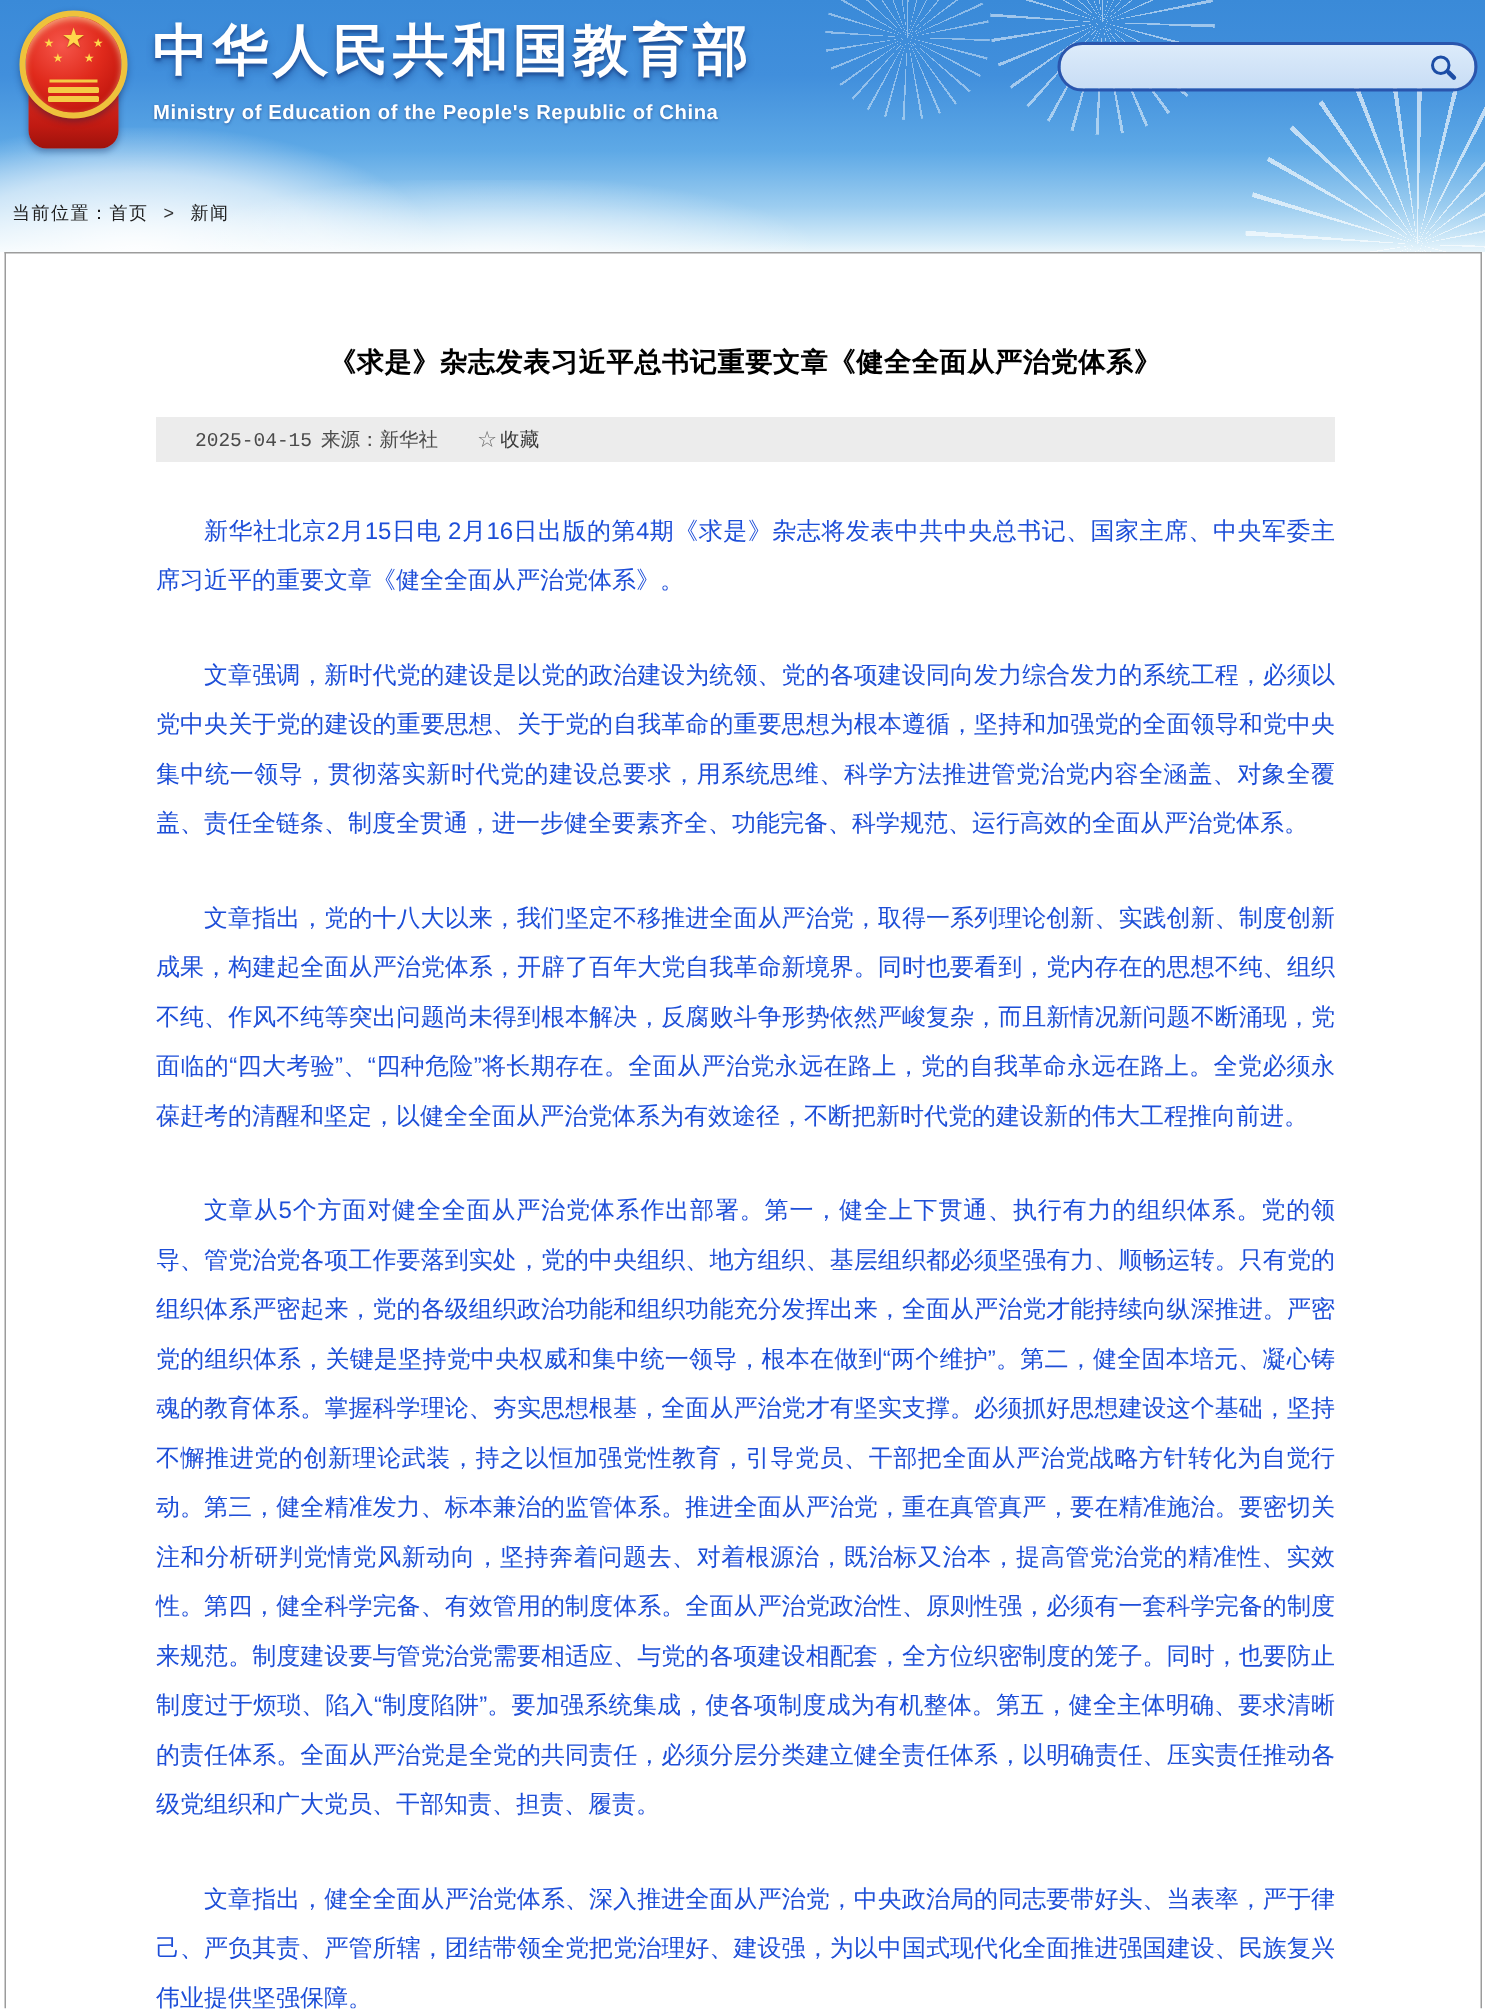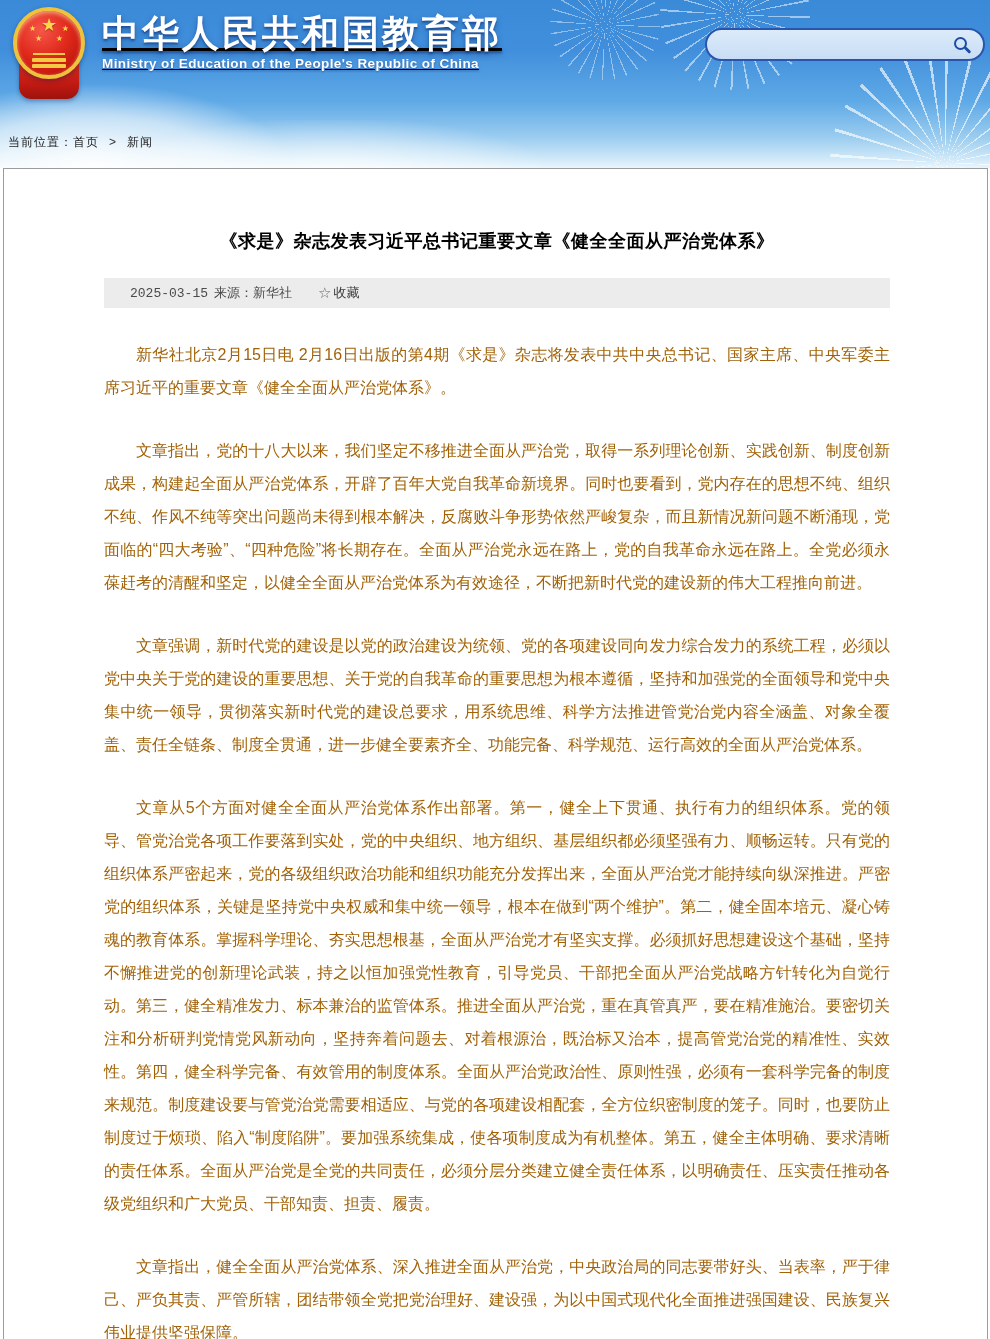--- a/index.html
+++ b/index.html
@@ -50,27 +50,27 @@
   }
   .emblem-star-big { position:absolute; left:50%; top:5px; transform:translateX(-50%); color:#ffd84b; font-size:18px; line-height:18px; text-shadow:0 1px 1px rgba(120,40,0,.6); }
   .emblem-star-s { position:absolute; color:#ffd84b; font-size:8px; line-height:8px; }
   .s1 { left:12px; top:14px; } .s2 { right:12px; top:14px; }
   .s3 { left:18px; top:24px; } .s4 { right:18px; top:24px; }
   .emblem-gate {
     position:absolute; left:50%; bottom:13px; transform:translateX(-50%);
     width:34px; height:4px; background:#f5cb45; border-radius:1px;
     box-shadow:0 -6px 0 -1px #f5cb45, 0 -11px 0 -2px #f5cb45, 0 6px 0 0 #f5cb45;
   }
-  .brand-text { margin:8px 0 0 14px;text-decoration:underline; }
+  .brand-text { margin:8px 0 0 14px; }
   .site-title {
     color:#ffffff; font-size:37px; font-weight:bold; letter-spacing:3px; line-height:42px;
     text-shadow:0 2px 2px rgba(20,60,130,.65), 0 3px 6px rgba(20,60,130,.45);
   }
   .site-subtitle {
-    color:#ffffff; font-size:13.5px; font-weight:bold; letter-spacing:.4px; margin-top:1px;
+    color:#ffffff; font-size:13.5px; font-weight:bold; letter-spacing:.4px; margin-top:12px;
     text-shadow:0 1px 2px rgba(20,60,130,.65);
   }
 
   
   .search-box {
     position:absolute; right:5px; top:28px; width:280px; height:33px;
     background:linear-gradient(180deg,#dcebfa 0%,#c8ddf5 100%);
     border:2px solid #2a55ad; border-radius:17px;
   }
   .search-input {
@@ -105,21 +105,21 @@
     display:flex; align-items:center; font-size:13px; color:#4a4a4a;
     padding-left:26px;
   }
   .meta-date { font-family:"Liberation Mono","DejaVu Sans Mono",monospace; letter-spacing:0; }
   .meta-source { margin-left:6px; }
   .favorite { margin-left:26px; display:inline-flex; align-items:center; cursor:pointer; color:#3a3a3a; }
   .favorite .star { font-size:15px; margin-right:2px; color:#6a6a6a; }
 
   .article-body { margin-top:8px; }
   .article-body p {
-    font-size:16px; line-height:33px; color:#a16207;
+    font-size:16px; line-height:33px; color:#1d4ed8;
     text-align:justify; text-indent:2em; margin-top:30px;
   }
 </style>
 </head>
 <body>
 
 <div class="sky-header">
   <div class="dandelion dandelion-2"></div>
   <div class="dandelion dandelion-3"></div>
   <div class="dandelion dandelion-1"></div>
@@ -151,28 +151,28 @@
 
   <div class="breadcrumb">
     <span>当前位置：</span><a>首页</a><span class="sep">&gt;</span><a>新闻</a>
   </div>
 </div>
 
 <div class="content-box">
   <h1 class="article-title">《求是》杂志发表习近平总书记重要文章《健全全面从严治党体系》</h1>
 
   <div class="meta-bar">
-    <span class="meta-date">2025-03-15</span>
+    <span class="meta-date">2025-04-15</span>
     <span class="meta-source">来源：新华社</span>
     <span class="favorite">
       <span class="star">☆</span>
       <span>收藏</span>
     </span>
   </div>
 
   <div class="article-body">
     <p>新华社北京2月15日电 2月16日出版的第4期《求是》杂志将发表中共中央总书记、国家主席、中央军委主席习近平的重要文章《健全全面从严治党体系》。</p>
+    <p>文章强调，新时代党的建设是以党的政治建设为统领、党的各项建设同向发力综合发力的系统工程，必须以党中央关于党的建设的重要思想、关于党的自我革命的重要思想为根本遵循，坚持和加强党的全面领导和党中央集中统一领导，贯彻落实新时代党的建设总要求，用系统思维、科学方法推进管党治党内容全涵盖、对象全覆盖、责任全链条、制度全贯通，进一步健全要素齐全、功能完备、科学规范、运行高效的全面从严治党体系。</p>
     <p>文章指出，党的十八大以来，我们坚定不移推进全面从严治党，取得一系列理论创新、实践创新、制度创新成果，构建起全面从严治党体系，开辟了百年大党自我革命新境界。同时也要看到，党内存在的思想不纯、组织不纯、作风不纯等突出问题尚未得到根本解决，反腐败斗争形势依然严峻复杂，而且新情况新问题不断涌现，党面临的“四大考验”、“四种危险”将长期存在。全面从严治党永远在路上，党的自我革命永远在路上。全党必须永葆赶考的清醒和坚定，以健全全面从严治党体系为有效途径，不断把新时代党的建设新的伟大工程推向前进。</p>
-    <p>文章强调，新时代党的建设是以党的政治建设为统领、党的各项建设同向发力综合发力的系统工程，必须以党中央关于党的建设的重要思想、关于党的自我革命的重要思想为根本遵循，坚持和加强党的全面领导和党中央集中统一领导，贯彻落实新时代党的建设总要求，用系统思维、科学方法推进管党治党内容全涵盖、对象全覆盖、责任全链条、制度全贯通，进一步健全要素齐全、功能完备、科学规范、运行高效的全面从严治党体系。</p>
     <p>文章从5个方面对健全全面从严治党体系作出部署。第一，健全上下贯通、执行有力的组织体系。党的领导、管党治党各项工作要落到实处，党的中央组织、地方组织、基层组织都必须坚强有力、顺畅运转。只有党的组织体系严密起来，党的各级组织政治功能和组织功能充分发挥出来，全面从严治党才能持续向纵深推进。严密党的组织体系，关键是坚持党中央权威和集中统一领导，根本在做到“两个维护”。第二，健全固本培元、凝心铸魂的教育体系。掌握科学理论、夯实思想根基，全面从严治党才有坚实支撑。必须抓好思想建设这个基础，坚持不懈推进党的创新理论武装，持之以恒加强党性教育，引导党员、干部把全面从严治党战略方针转化为自觉行动。第三，健全精准发力、标本兼治的监管体系。推进全面从严治党，重在真管真严，要在精准施治。要密切关注和分析研判党情党风新动向，坚持奔着问题去、对着根源治，既治标又治本，提高管党治党的精准性、实效性。第四，健全科学完备、有效管用的制度体系。全面从严治党政治性、原则性强，必须有一套科学完备的制度来规范。制度建设要与管党治党需要相适应、与党的各项建设相配套，全方位织密制度的笼子。同时，也要防止制度过于烦琐、陷入“制度陷阱”。要加强系统集成，使各项制度成为有机整体。第五，健全主体明确、要求清晰的责任体系。全面从严治党是全党的共同责任，必须分层分类建立健全责任体系，以明确责任、压实责任推动各级党组织和广大党员、干部知责、担责、履责。</p>
     <p>文章指出，健全全面从严治党体系、深入推进全面从严治党，中央政治局的同志要带好头、当表率，严于律己、严负其责、严管所辖，团结带领全党把党治理好、建设强，为以中国式现代化全面推进强国建设、民族复兴伟业提供坚强保障。</p>
   </div>
 </div>
 
 </body></html>

